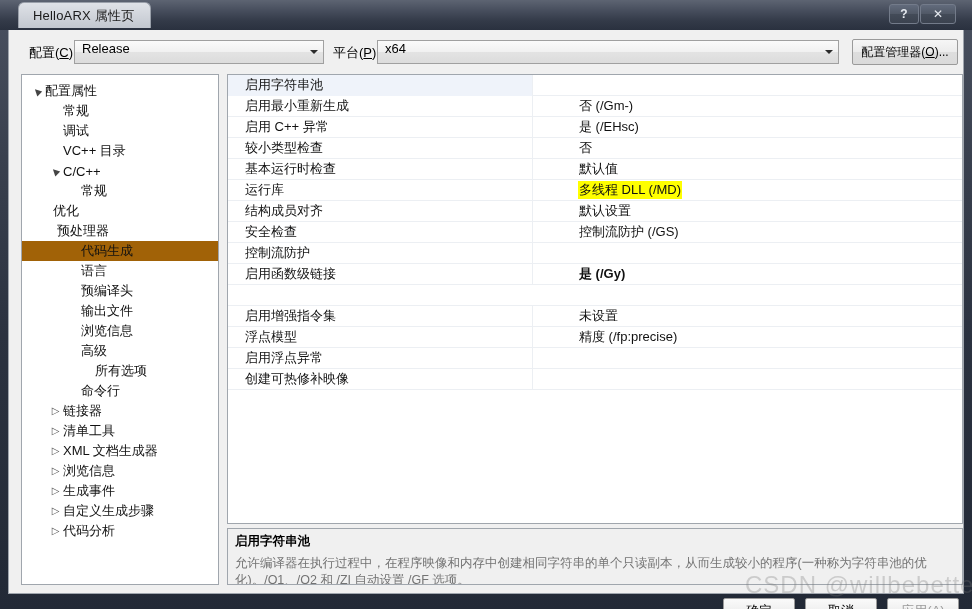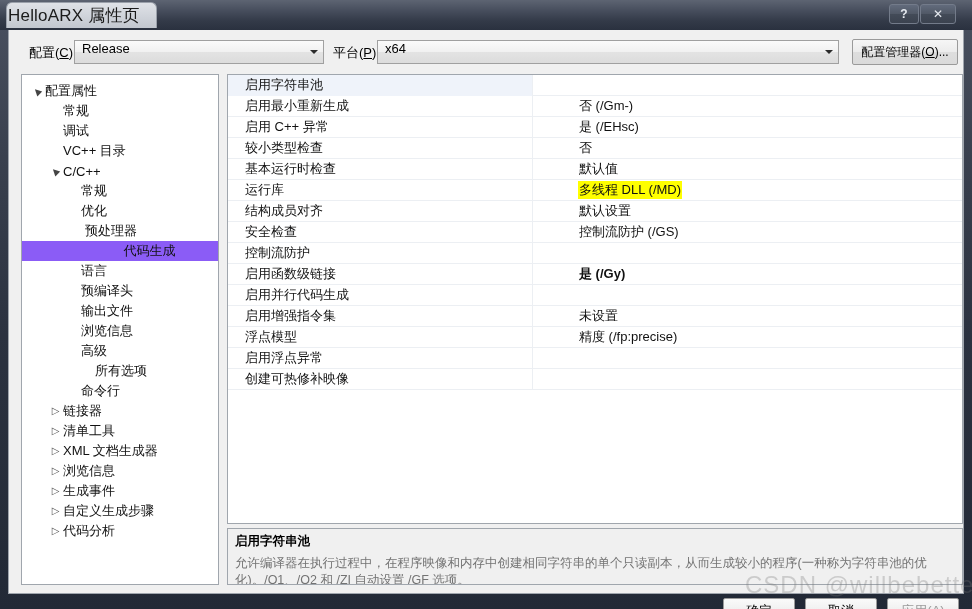--- a/index.html
+++ b/index.html
@@ -24,30 +24,30 @@
 
   
   #titlebar {
     position: absolute;
     left: 0; top: 0;
     width: 972px; height: 30px;
     background: linear-gradient(180deg,#5d6472 0%, #474e5d 35%, #333a48 70%, #2a313f 100%);
   }
   #title-tab {
     position: absolute;
-    left: 6px; top: 2px;
+    left: 18px; top: 2px;
     height: 26px;
-    padding: 0 16px 0 1px;
+    padding: 0 16px 0 14px;
     display: flex; align-items: center;
     background: linear-gradient(180deg,#dfe2e7 0%, #cfd3da 55%, #c2c7cf 100%);
     border-top-left-radius: 6px;
     border-top-right-radius: 6px;
     border: 1px solid #9aa0aa;
     border-bottom: none;
-    font-size: 17px;
+    font-size: 13px;
     color: #1b1b1b;
     letter-spacing: .2px;
   }
   .titlebtn {
     position: absolute;
     top: 4px;
     width: 30px; height: 20px;
     background: linear-gradient(180deg,#626b7c 0%, #505866 50%, #434b58 51%, #3b424f 100%);
     border: 1px solid #737b8a;
     border-radius: 3px;
@@ -143,21 +143,21 @@
   }
   .treeitem {
     display: flex;
     align-items: center;
     height: 20px;
     font-size: 13px;
     color: #111;
     cursor: pointer;
     white-space: nowrap;
   }
-  .treeitem.sel { background: #8b5cf6; justify-content: center; }
+  .treeitem.sel { background: #a16207; }
   .twisty {
     width: 15px;
     display: flex;
     align-items: center;
     justify-content: center;
     flex: 0 0 15px;
   }
 
   
   #gridpanel {
@@ -313,25 +313,25 @@
         <div class="treeitem" style="padding-left: 26px;">
           <span class="twisty">
             <span style="font-size:9px;color:#444;line-height:9px;display:inline-block;transform:rotate(45deg)">◀</span>
           </span>
           <span>C/C++</span>
         </div>
         <div class="treeitem" style="padding-left: 44px;">
           <span class="twisty"></span>
           <span>常规</span>
         </div>
-        <div class="treeitem" style="padding-left: 44px;">
+        <div class="treeitem" style="padding-left: 16px;">
           <span class="twisty"></span>
           <span>优化</span>
         </div>
-        <div class="treeitem" style="padding-left: 48px;">
+        <div class="treeitem" style="padding-left: 20px;">
           <span class="twisty"></span>
           <span>预处理器</span>
         </div>
         <div class="treeitem sel" style="padding-left: 44px;">
           <span class="twisty"></span>
           <span>代码生成</span>
         </div>
         <div class="treeitem" style="padding-left: 44px;">
           <span class="twisty"></span>
           <span>语言</span>
@@ -459,21 +459,20 @@
             <span class="txt"></span>
           </div>
         </div>
         <div class="gridrow">
           <div class="pname">启用函数级链接</div>
           <div class="pval bold">
             <span class="txt">是 (/Gy)</span>
           </div>
         </div>
         <div class="gridrow">
-          <div class="pname">启用并行代码生成</div>
           <div class="pval">
             <span class="txt"></span>
           </div>
         </div>
         <div class="gridrow">
           <div class="pname">启用增强指令集</div>
           <div class="pval">
             <span class="txt">未设置</span>
           </div>
         </div>

